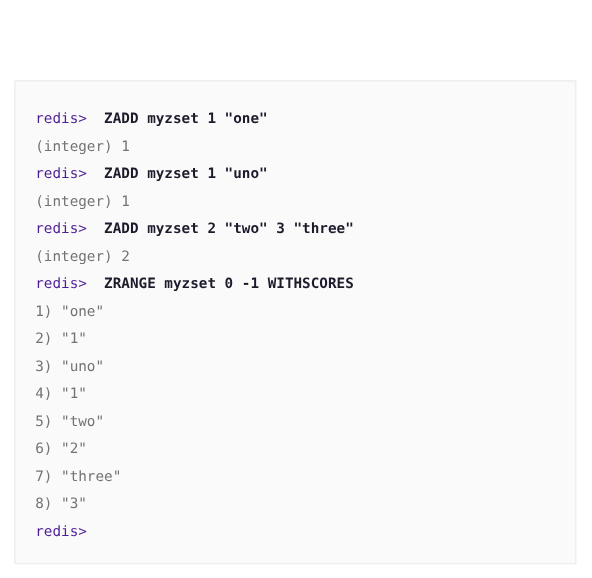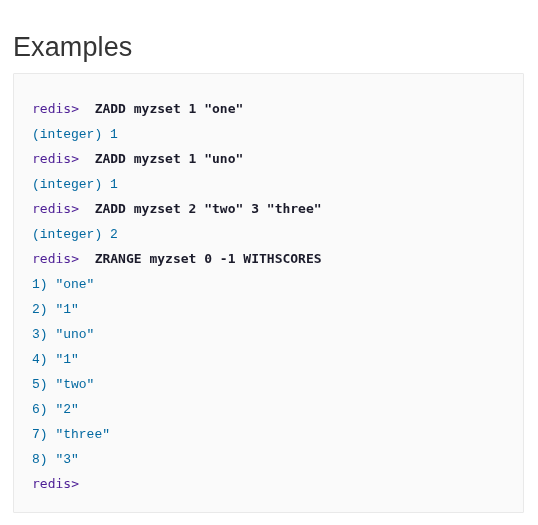--- a/index.html
+++ b/index.html
@@ -80,30 +80,28 @@
   .prompt {
     color: #4c1d95;
   }
 
   .cmd {
     color: #1b1b2b;
     font-weight: 700;
   }
 
   .reply {
-    color: #0369a1;
-    font-family: Liberation Mono, monospace;
+    color: #737373;
   }
 </style>
 </head>
 <body>
 
 <div class="page">
 
-  <h1 class="page-title">Examples</h1>
 
   <div class="code-block">
     <div class="code-scroll">
       <pre class="terminal" id="terminal"><span class="line"><span class="prompt">redis&gt;</span>  <span class="cmd">ZADD myzset 1 "one"</span></span><span class="line"><span class="reply">(integer) 1</span></span><span class="line"><span class="prompt">redis&gt;</span>  <span class="cmd">ZADD myzset 1 "uno"</span></span><span class="line"><span class="reply">(integer) 1</span></span><span class="line"><span class="prompt">redis&gt;</span>  <span class="cmd">ZADD myzset 2 "two" 3 "three"</span></span><span class="line"><span class="reply">(integer) 2</span></span><span class="line"><span class="prompt">redis&gt;</span>  <span class="cmd">ZRANGE myzset 0 -1 WITHSCORES</span></span><span class="line"><span class="reply">1) "one"</span></span><span class="line"><span class="reply">2) "1"</span></span><span class="line"><span class="reply">3) "uno"</span></span><span class="line"><span class="reply">4) "1"</span></span><span class="line"><span class="reply">5) "two"</span></span><span class="line"><span class="reply">6) "2"</span></span><span class="line"><span class="reply">7) "three"</span></span><span class="line"><span class="reply">8) "3"</span></span><span class="line"><span class="prompt">redis&gt;</span></span></pre>
     </div>
   </div>
 
 </div>
 
 </body></html>

